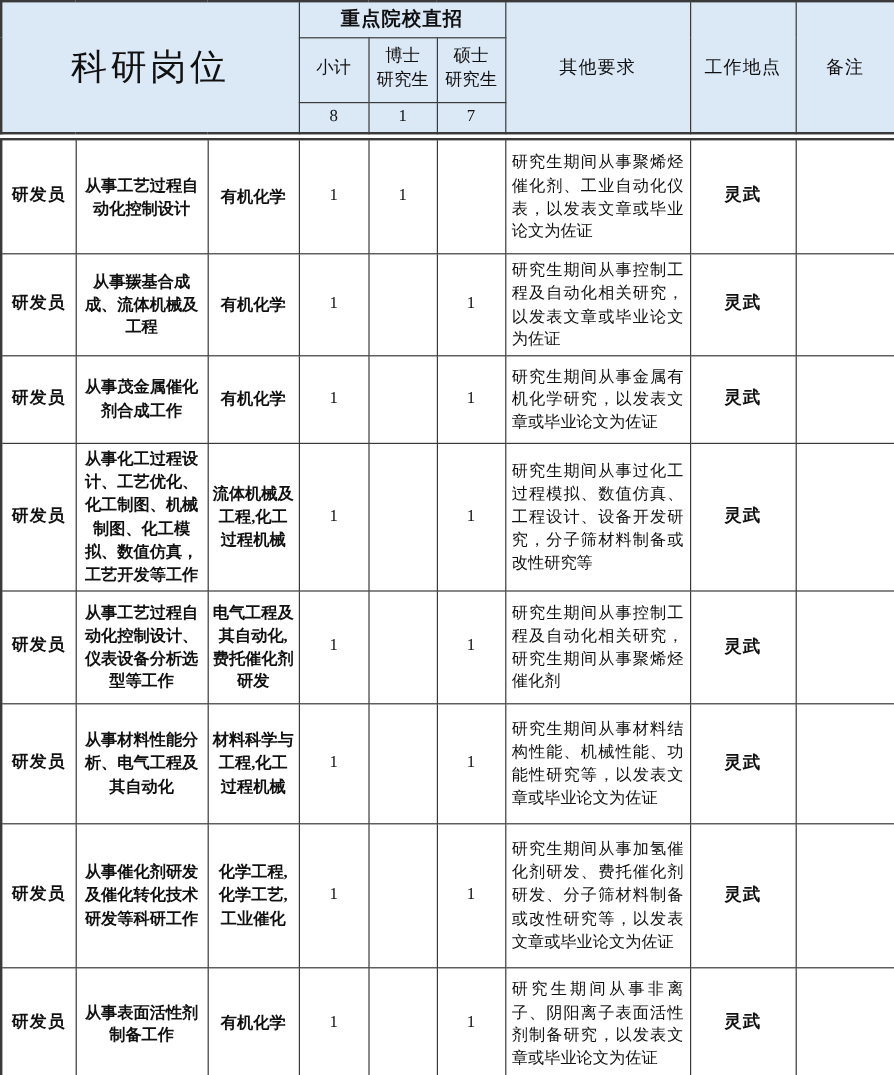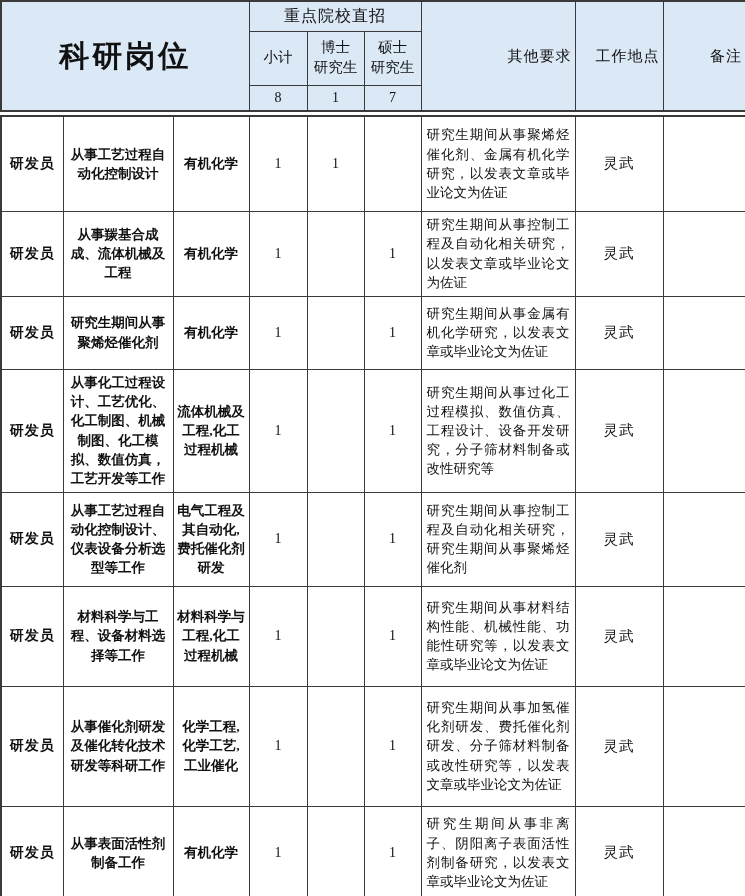--- a/index.html
+++ b/index.html
@@ -30,37 +30,36 @@
   .header-table {
     background: var(--header-bg, #dbe8f6);
     border: 2px solid #3a3a3a;
     margin-bottom: 3px;
   }
   .header-table tr.hr1 { height: 30px; }
   .header-table tr.hr2 { height: 54px; }
   .header-table tr.hr3 { height: 26px; }
   .title-cell {
     font-size: 30px;
-    font-weight: bold;
+    font-weight: normal;
     letter-spacing: 3px;
   }
   .group-cell {
     font-size: 16px;
-    font-weight: normal;
+    font-weight: bold;
     letter-spacing: 1px;
   }
   .colhead-cell {
     font-size: 14.5px;
     white-space: pre-line;
     line-height: 1.35;
   }
   .bighead-cell {
     font-size: 15px;
     letter-spacing: 1px;
-    text-align: right;
   }
   .total-cell {
     font-size: 14px;
   }
   
   .body-table {
     border: 2px solid #3a3a3a;
   }
   .body-table td {
     font-size: 13.5px;
@@ -81,21 +80,21 @@
   }
   td[data-field="duty"],
   td[data-field="major"] {
     font-weight: bold;
   }
   td[data-field="other"] {
     text-align: justify;
     padding: 3px 5px;
   }
   td[data-field="location"] {
-    font-weight: normal;
+    font-weight: bold;
     font-size: 14.5px;
     letter-spacing: 1px;
   }
   td[data-field="subtotal"],
   td[data-field="phd"],
   td[data-field="master"] {
     font-size: 14px;
   }
 </style>
 </head>
@@ -151,38 +150,38 @@
         <col style="width:83px">
     </colgroup>
     <tbody id="rows-body">
         <tr>
       <td data-field="post">研发员</td>
       <td data-field="duty">从事工艺过程自动化控制设计</td>
       <td data-field="major">有机化学</td>
       <td data-field="subtotal">1</td>
       <td data-field="phd">1</td>
       <td data-field="master"></td>
-      <td data-field="other">研究生期间从事聚烯烃催化剂、金属有机化学研究，以发表文章或毕业论文为佐证</td>
+      <td data-field="other">研究生期间从事聚烯烃催化剂、工业自动化仪表，以发表文章或毕业论文为佐证</td>
       <td data-field="location">灵武</td>
       <td data-field="remark"></td>
     </tr>
         <tr>
       <td data-field="post">研发员</td>
       <td data-field="duty">从事羰基合成成、流体机械及工程</td>
       <td data-field="major">有机化学</td>
       <td data-field="subtotal">1</td>
       <td data-field="phd"></td>
       <td data-field="master">1</td>
       <td data-field="other">研究生期间从事控制工程及自动化相关研究，以发表文章或毕业论文为佐证</td>
       <td data-field="location">灵武</td>
       <td data-field="remark"></td>
     </tr>
         <tr>
       <td data-field="post">研发员</td>
-      <td data-field="duty">研究生期间从事聚烯烃催化剂</td>
+      <td data-field="duty">从事茂金属催化剂合成工作</td>
       <td data-field="major">有机化学</td>
       <td data-field="subtotal">1</td>
       <td data-field="phd"></td>
       <td data-field="master">1</td>
       <td data-field="other">研究生期间从事金属有机化学研究，以发表文章或毕业论文为佐证</td>
       <td data-field="location">灵武</td>
       <td data-field="remark"></td>
     </tr>
         <tr>
       <td data-field="post">研发员</td>
@@ -201,21 +200,21 @@
       <td data-field="major">电气工程及其自动化,费托催化剂研发</td>
       <td data-field="subtotal">1</td>
       <td data-field="phd"></td>
       <td data-field="master">1</td>
       <td data-field="other">研究生期间从事控制工程及自动化相关研究，研究生期间从事聚烯烃催化剂</td>
       <td data-field="location">灵武</td>
       <td data-field="remark"></td>
     </tr>
         <tr>
       <td data-field="post">研发员</td>
-      <td data-field="duty">材料科学与工程、设备材料选择等工作</td>
+      <td data-field="duty">从事材料性能分析、电气工程及其自动化</td>
       <td data-field="major">材料科学与工程,化工过程机械</td>
       <td data-field="subtotal">1</td>
       <td data-field="phd"></td>
       <td data-field="master">1</td>
       <td data-field="other">研究生期间从事材料结构性能、机械性能、功能性研究等，以发表文章或毕业论文为佐证</td>
       <td data-field="location">灵武</td>
       <td data-field="remark"></td>
     </tr>
         <tr>
       <td data-field="post">研发员</td>

